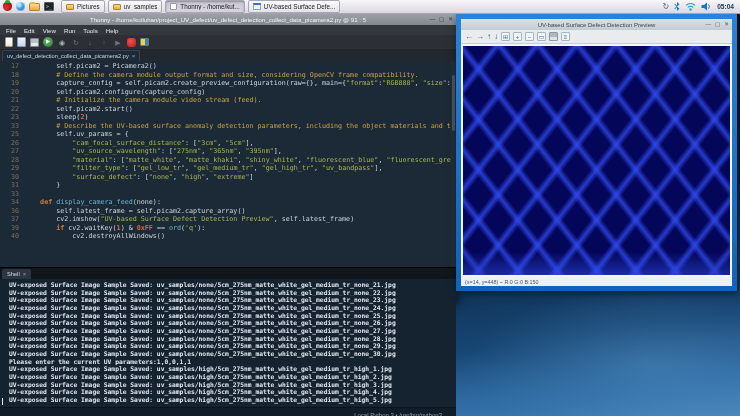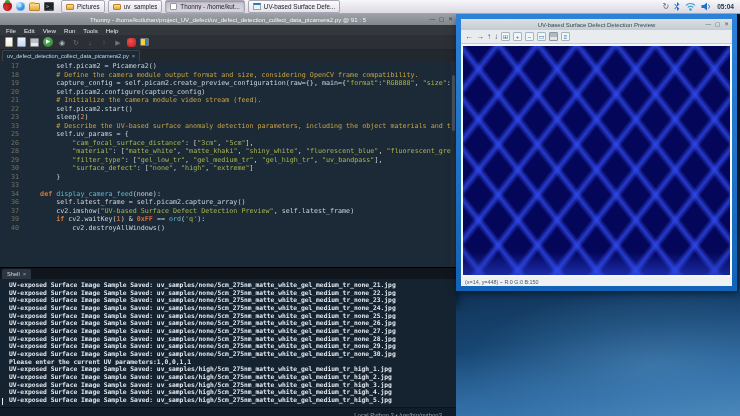--- a/index.html
+++ b/index.html
@@ -195,20 +195,21 @@
         <div class="ed-line"><span class="ed-num">17</span><span class="ed-src"><span class="tk-d">        self.picam2 = Picamera2()</span></span></div>
         <div class="ed-line"><span class="ed-num">18</span><span class="ed-src"><span class="tk-c">        # Define the camera module output format and size, considering OpenCV frame compatibility.</span></span></div>
         <div class="ed-line"><span class="ed-num">19</span><span class="ed-src"><span class="tk-d">        capture_config = self.picam2.create_preview_configuration(raw={}, main={</span><span class="tk-s">"format"</span><span class="tk-d">:</span><span class="tk-s">"RGB888"</span><span class="tk-d">, </span><span class="tk-s">"size"</span><span class="tk-d">:(</span></span></div>
         <div class="ed-line"><span class="ed-num">20</span><span class="ed-src"><span class="tk-d">        self.picam2.configure(capture_config)</span></span></div>
         <div class="ed-line"><span class="ed-num">21</span><span class="ed-src"><span class="tk-c">        # Initialize the camera module video stream (feed).</span></span></div>
         <div class="ed-line"><span class="ed-num">22</span><span class="ed-src"><span class="tk-d">        self.picam2.start()</span></span></div>
         <div class="ed-line"><span class="ed-num">23</span><span class="ed-src"><span class="tk-d">        sleep(</span><span class="tk-n">2</span><span class="tk-d">)</span></span></div>
         <div class="ed-line"><span class="ed-num">33</span><span class="ed-src"><span class="tk-c">        # Describe the UV-based surface anomaly detection parameters, including the object materials and the surface defect types.</span></span></div>
         <div class="ed-line"><span class="ed-num">25</span><span class="ed-src"><span class="tk-d">        self.uv_params = {</span></span></div>
         <div class="ed-line"><span class="ed-num">26</span><span class="ed-src"><span class="tk-d">            </span><span class="tk-s">"cam_focal_surface_distance"</span><span class="tk-d">: [</span><span class="tk-s">"3cm"</span><span class="tk-d">, </span><span class="tk-s">"5cm"</span><span class="tk-d">],</span></span></div>
+        <div class="ed-line"><span class="ed-num">27</span><span class="ed-src"><span class="tk-d">            </span><span class="tk-s">"uv_source_wavelength"</span><span class="tk-d">: [</span><span class="tk-s">"275nm"</span><span class="tk-d">, </span><span class="tk-s">"365nm"</span><span class="tk-d">, </span><span class="tk-s">"395nm"</span><span class="tk-d">],</span></span></div>
         <div class="ed-line"><span class="ed-num">28</span><span class="ed-src"><span class="tk-d">            </span><span class="tk-s">"material"</span><span class="tk-d">: [</span><span class="tk-s">"matte_white"</span><span class="tk-d">, </span><span class="tk-s">"matte_khaki"</span><span class="tk-d">, </span><span class="tk-s">"shiny_white"</span><span class="tk-d">, </span><span class="tk-s">"fluorescent_blue"</span><span class="tk-d">, </span><span class="tk-s">"fluorescent_green"</span></span></div>
         <div class="ed-line"><span class="ed-num">29</span><span class="ed-src"><span class="tk-d">            </span><span class="tk-s">"filter_type"</span><span class="tk-d">: [</span><span class="tk-s">"gel_low_tr"</span><span class="tk-d">, </span><span class="tk-s">"gel_medium_tr"</span><span class="tk-d">, </span><span class="tk-s">"gel_high_tr"</span><span class="tk-d">, </span><span class="tk-s">"uv_bandpass"</span><span class="tk-d">],</span></span></div>
         <div class="ed-line"><span class="ed-num">30</span><span class="ed-src"><span class="tk-d">            </span><span class="tk-s">"surface_defect"</span><span class="tk-d">: [</span><span class="tk-s">"none"</span><span class="tk-d">, </span><span class="tk-s">"high"</span><span class="tk-d">, </span><span class="tk-s">"extreme"</span><span class="tk-d">]</span></span></div>
         <div class="ed-line"><span class="ed-num">31</span><span class="ed-src"><span class="tk-d">        }</span></span></div>
         <div class="ed-line"><span class="ed-num">33</span><span class="ed-src"></span></div>
         <div class="ed-line"><span class="ed-num">34</span><span class="ed-src"><span class="tk-k">    def</span><span class="tk-d"> </span><span class="tk-f">display_camera_feed</span><span class="tk-d">(none):</span></span></div>
         <div class="ed-line"><span class="ed-num">36</span><span class="ed-src"><span class="tk-d">        self.latest_frame = self.picam2.capture_array()</span></span></div>
         <div class="ed-line"><span class="ed-num">37</span><span class="ed-src"><span class="tk-d">        cv2.imshow(</span><span class="tk-s">"UV-based Surface Defect Detection Preview"</span><span class="tk-d">, self.latest_frame)</span></span></div>
         <div class="ed-line"><span class="ed-num">39</span><span class="ed-src"><span class="tk-k">        if</span><span class="tk-d"> cv2.waitKey(</span><span class="tk-n">1</span><span class="tk-d">) &amp; </span><span class="tk-n">0xFF</span><span class="tk-d"> == </span><span class="tk-f">ord</span><span class="tk-d">(</span><span class="tk-s">'q'</span><span class="tk-d">):</span></span></div>
         <div class="ed-line"><span class="ed-num">40</span><span class="ed-src"><span class="tk-d">            cv2.destroyAllWindows()</span></span></div>

